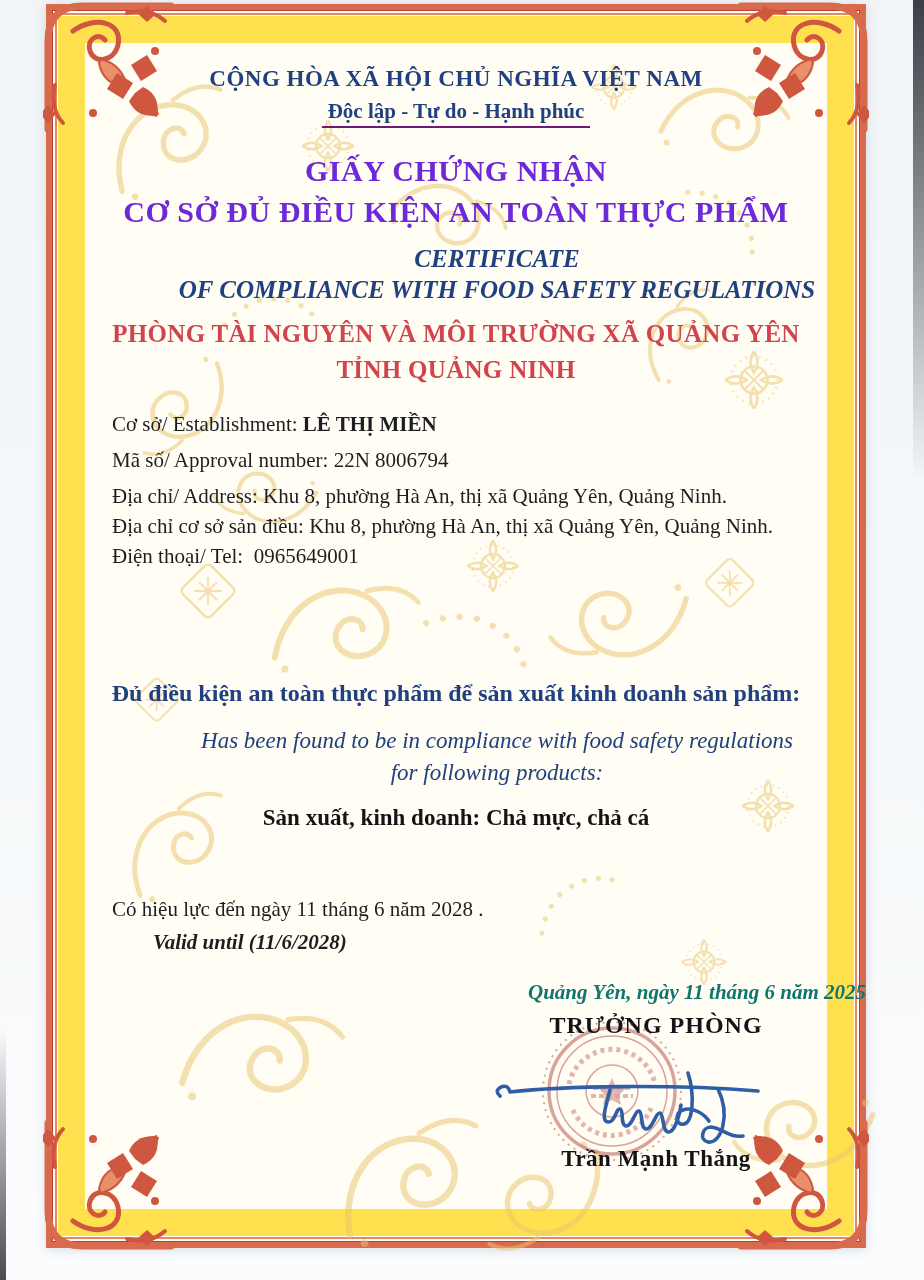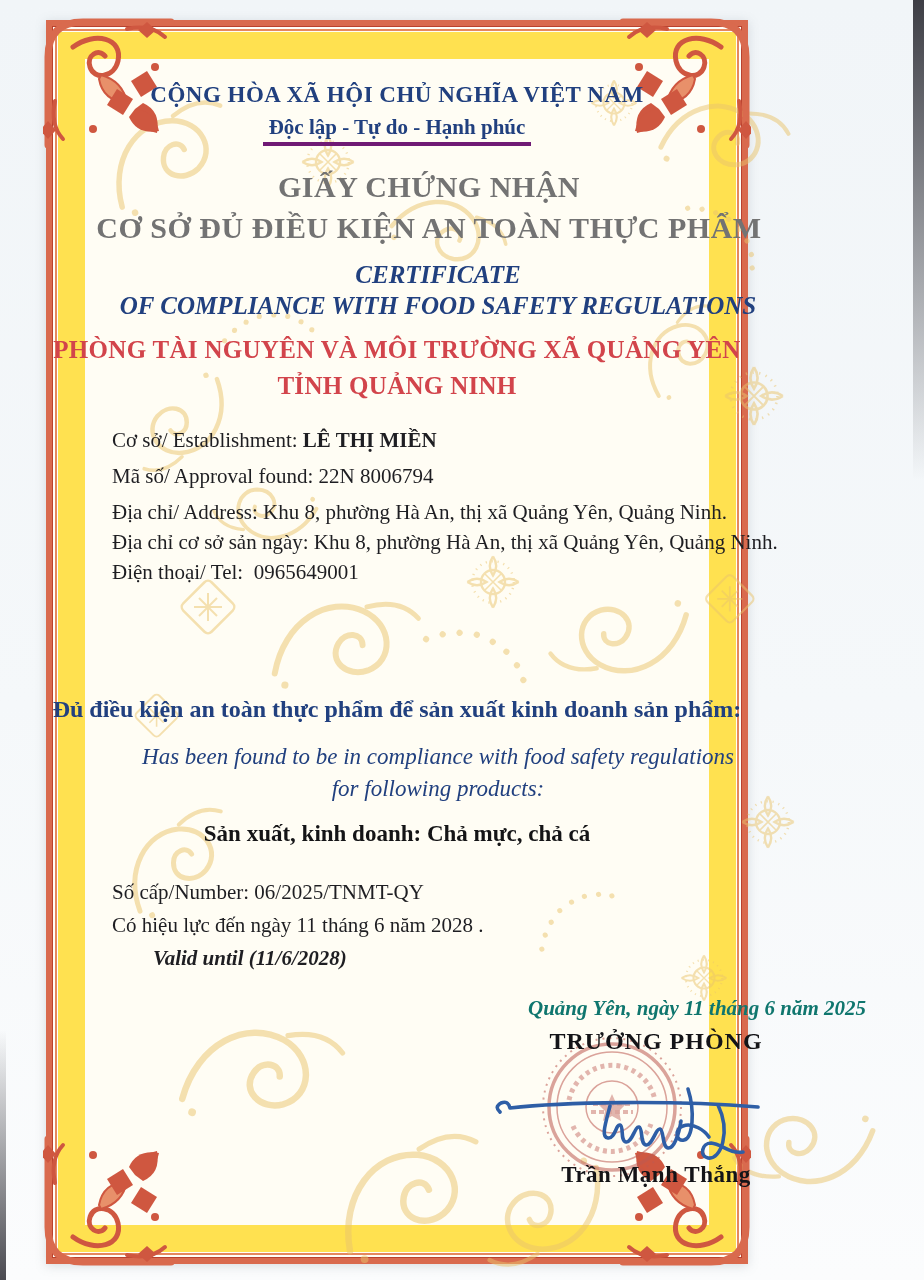--- a/index.html
+++ b/index.html
@@ -6,41 +6,41 @@
   body{
     width:924px;height:1280px;position:relative;overflow:hidden;
     background:linear-gradient(180deg,#f1f5f8 0%,#f5f8fa 55%,#fbfcfd 100%);
     font-family:"Liberation Serif","DejaVu Serif",serif;
     -webkit-font-smoothing:antialiased;
   }
   .edge-right{position:absolute;right:0;top:0;width:11px;height:480px;
     background:linear-gradient(180deg,rgba(30,30,38,.85),rgba(30,30,38,.35) 60%,rgba(30,30,38,0));}
   .edge-left{position:absolute;left:0;bottom:0;width:6px;height:250px;
     background:linear-gradient(0deg,rgba(30,30,38,.8),rgba(30,30,38,0));}
-  .cert{position:absolute;left:46px;top:20px;width:702px;height:1244px;background:#fffef8;
+  .cert{position:absolute;left:46px;top:4px;width:820px;height:1244px;background:#fffef8;
     box-shadow:0 2px 10px rgba(120,130,140,.25);}
   .frame{position:absolute;inset:0;border:6px solid #d96a4e;box-shadow:inset 0 0 0 1px #b8422f;}
   .frame2{position:absolute;inset:9px;border:2px solid #e5885f;}
   .band{position:absolute;inset:12px;border:27px solid #ffe150;background:#fffdf4;}
   .corner{position:absolute;width:132px;height:132px;z-index:3;}
   .corner.tl{left:-3px;top:-3px;}
   .corner.tr{right:-3px;top:-3px;transform:scaleX(-1);}
   .corner.bl{left:-3px;bottom:-3px;transform:scaleY(-1);}
   .corner.br{right:-3px;bottom:-3px;transform:scale(-1,-1);}
   .orn{position:absolute;pointer-events:none;z-index:1;}
   .txt{position:absolute;z-index:4;width:100%;text-align:center;line-height:1.15;}
   .leftrow{position:absolute;z-index:4;left:66px;text-align:left;font-size:21px;color:#1e1e22;white-space:nowrap;}
   .navy{color:#21407f;}
-  .red{color:#737373;padding-left:32px;}
+  .red{color:#6d28d9;}
   .red2{color:#d2444b;}
   .b{font-weight:bold;}
   .i{font-style:italic;padding-left:41px;}
   .nat{font-size:23px;letter-spacing:.5px;}
   .motto-wrap{font-size:21px;}
-  .motto-inner{display:inline-block;border-bottom:4px solid #701a75;padding:0 6px 3px 6px;}
+  .motto-inner{display:inline-block;border-bottom:2px solid #701a75;padding:0 6px 3px 6px;}
   .t-vi{font-size:30px;letter-spacing:.5px;}
   .t-en{font-size:25px;}
   .t-org{font-size:25px;letter-spacing:.3px;}
   .stmt-vi{font-size:24px;}
   .stmt-en{font-size:23px;margin-top:12px;}
   .prod{font-size:23px;color:#141416;}
   .signblock{position:absolute;z-index:5;left:400px;width:420px;text-align:center;}
   .pdate{font-size:21px;color:#0f766e;}
   .pos{font-size:24px;color:#141418;letter-spacing:1px;}
   .signer{font-size:23px;color:#141418;letter-spacing:.5px;}
@@ -215,41 +215,38 @@
   <div class="txt t-vi red b" style="top:191px">CƠ SỞ ĐỦ ĐIỀU KIỆN AN TOÀN THỰC PHẨM</div>
   <div class="txt t-en navy b i" style="top:241px">CERTIFICATE</div>
   <div class="txt t-en navy b i" style="top:272px">OF COMPLIANCE WITH FOOD SAFETY REGULATIONS</div>
   <div class="txt t-org red2 b" style="top:316px">PHÒNG TÀI NGUYÊN VÀ MÔI TRƯỜNG XÃ QUẢNG YÊN</div>
   <div class="txt t-org red2 b" style="top:352px">TỈNH QUẢNG NINH</div>
 
   <div class="leftrow" style="top:408px">
     <span>Cơ sở/ </span><span class="lbl-en">Establishment</span><span>: </span><span class="val-b">LÊ THỊ MIỀN</span>
   </div>
   <div class="leftrow" style="top:444px">
-    <span>Mã số/ </span><span class="lbl-en">Approval found:</span><span> </span><span>22N 8006794</span>
+    <span>Mã số/ </span><span class="lbl-en">Approval number:</span><span> </span><span>22N 8006794</span>
   </div>
   <div class="leftrow" style="top:480px">
     <span>Địa chỉ/ </span><span class="lbl-en">Address:</span><span> </span><span>Khu 8, phường Hà An, thị xã Quảng Yên, Quảng Ninh.</span>
   </div>
   <div class="leftrow" style="top:510px">
-    <span>Địa chỉ cơ sở sản ngày: </span><span>Khu 8, phường Hà An, thị xã Quảng Yên, Quảng Ninh.</span>
+    <span>Địa chỉ cơ sở sản điều: </span><span>Khu 8, phường Hà An, thị xã Quảng Yên, Quảng Ninh.</span>
   </div>
   <div class="leftrow" style="top:540px">
     <span>Điện thoại/ </span><span class="lbl-en">Tel:</span><span>  </span>&nbsp;<span>0965649001</span>
   </div>
 
   <div class="txt stmt-vi navy b" style="top:676px">Đủ điều kiện an toàn thực phẩm để sản xuất kinh doanh sản phẩm:</div>
   <div class="txt stmt-en navy i" style="top:712px">Has been found to be in compliance with food safety regulations</div>
   <div class="txt stmt-en navy i" style="top:744px">for following products:</div>
 
   <div class="txt prod b" style="top:801px">Sản xuất, kinh doanh: Chả mực, chả cá</div>
 
-  <div class="leftrow" style="top:860px">
-    <span>Số cấp/</span><span class="lbl-en">Number</span><span>: </span><span>06/2025/TNMT-QY</span>
-  </div>
   <div class="leftrow" style="top:893px">Có hiệu lực đến ngày 11 tháng 6 năm 2028 .</div>
   <div class="leftrow i b" style="top:926px">Valid until (11/6/2028)</div>
 
   <div class="signblock pdate b i" style="top:976px">Quảng Yên, ngày 11 tháng 6 năm 2025</div>
   <div class="signblock pos b" style="top:1008px">TRƯỞNG PHÒNG</div>
   <div class="signblock signer b" style="top:1142px">Trần Mạnh Thắng</div>
 
   <svg class="stamp" viewBox="0 0 150 150">
     <g stroke="#bd5a52" fill="none">
       <circle cx="75" cy="75" r="63" stroke-width="3.5"></circle>

